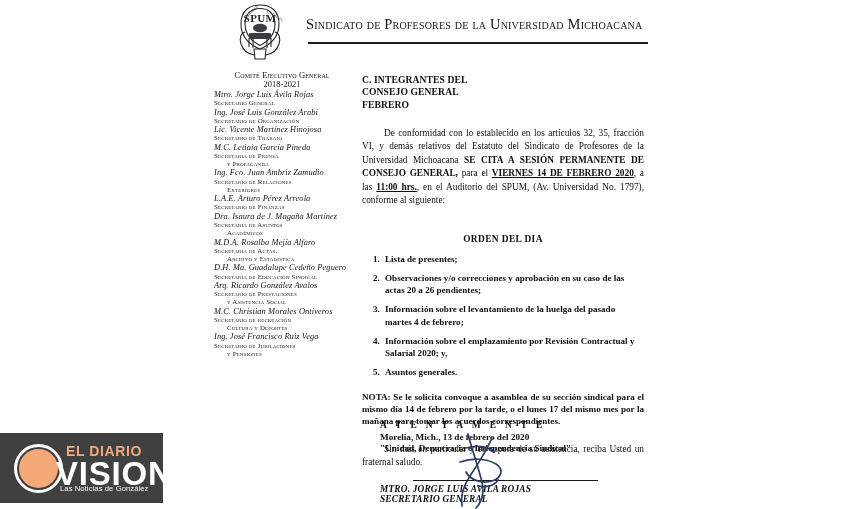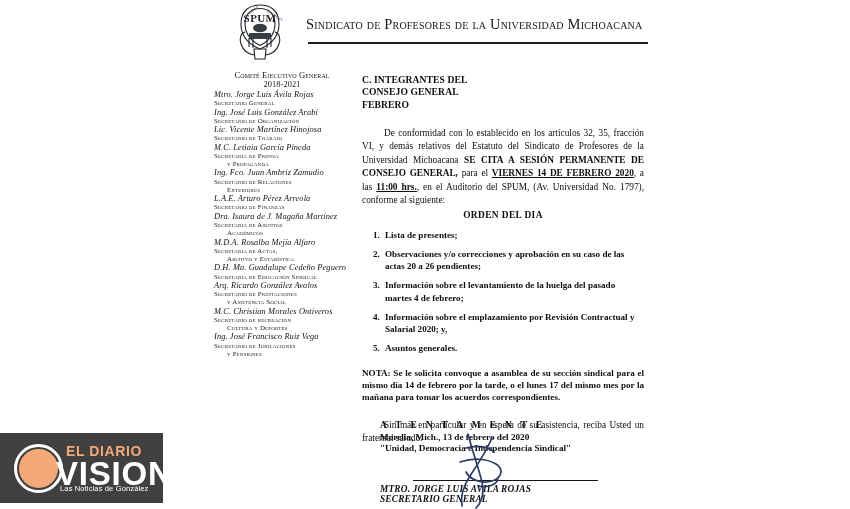--- a/index.html
+++ b/index.html
@@ -54,21 +54,21 @@
   .para {
     margin-top:16px; font-size:9.3px; line-height:1.45;
     text-align:justify; color:#0d0e11;
   }
   .para .ind { display:inline-block; width:22px; }
   .para b { font-weight:bold; }
   .para .udl { font-weight:bold; text-decoration:underline; }
   .para .udl-n { text-decoration:underline; font-weight:bold; }
 
   .agenda-title {
-    margin-top:2px; text-align:center; font-weight:bold;
+    margin-top:26px; text-align:center; font-weight:bold;
     font-size:9.4px; letter-spacing:.4px; color:#0d0e11;
   }
   ol.agenda {
     margin:9px 0 0 0; padding-left:20px; list-style:decimal;
   }
   ol.agenda li {
     font-weight:bold; font-size:9.1px; line-height:1.35;
     margin-bottom:7px; color:#0d0e11; padding-left:3px;
   }
   .nota {

